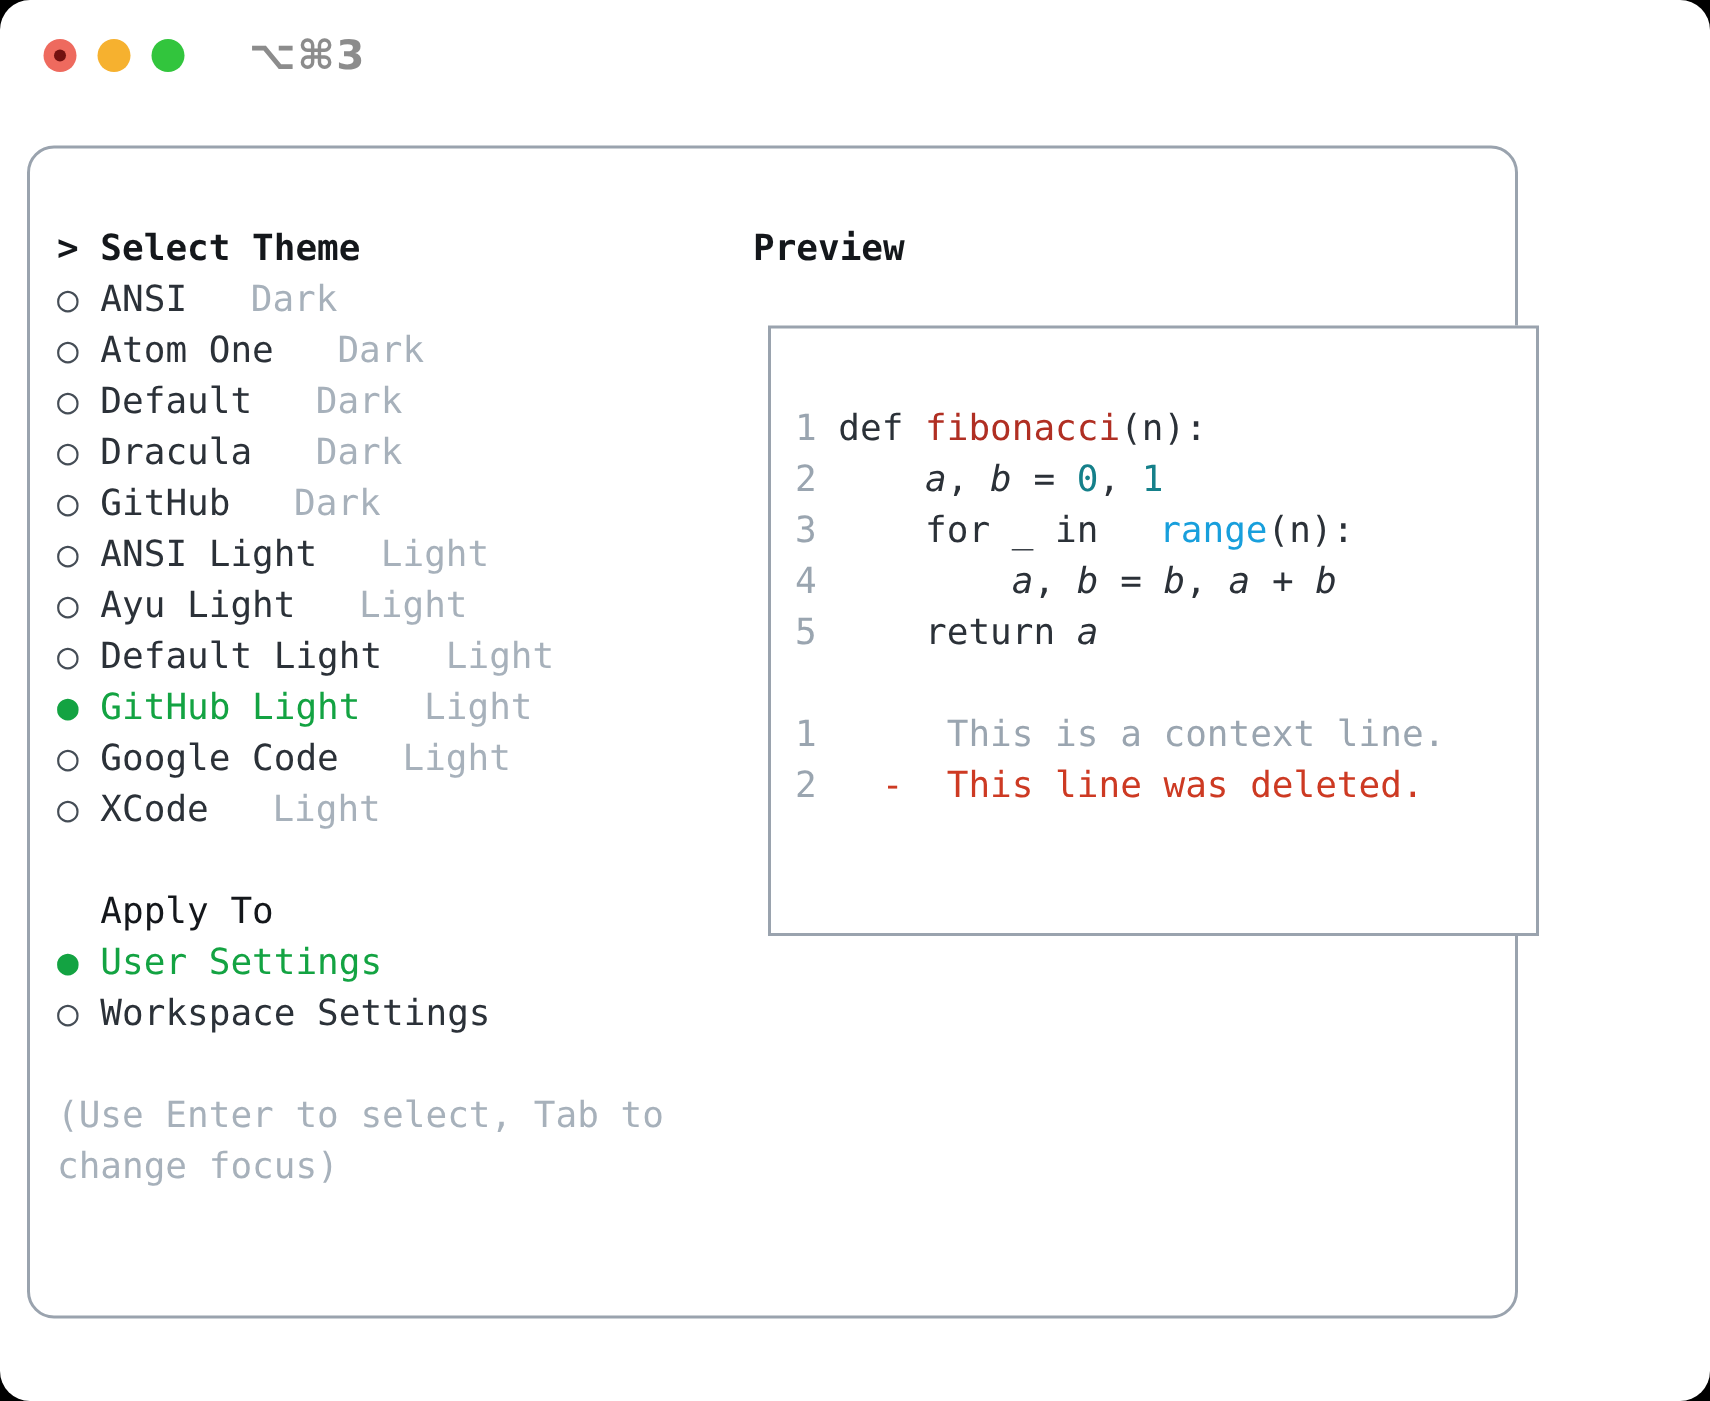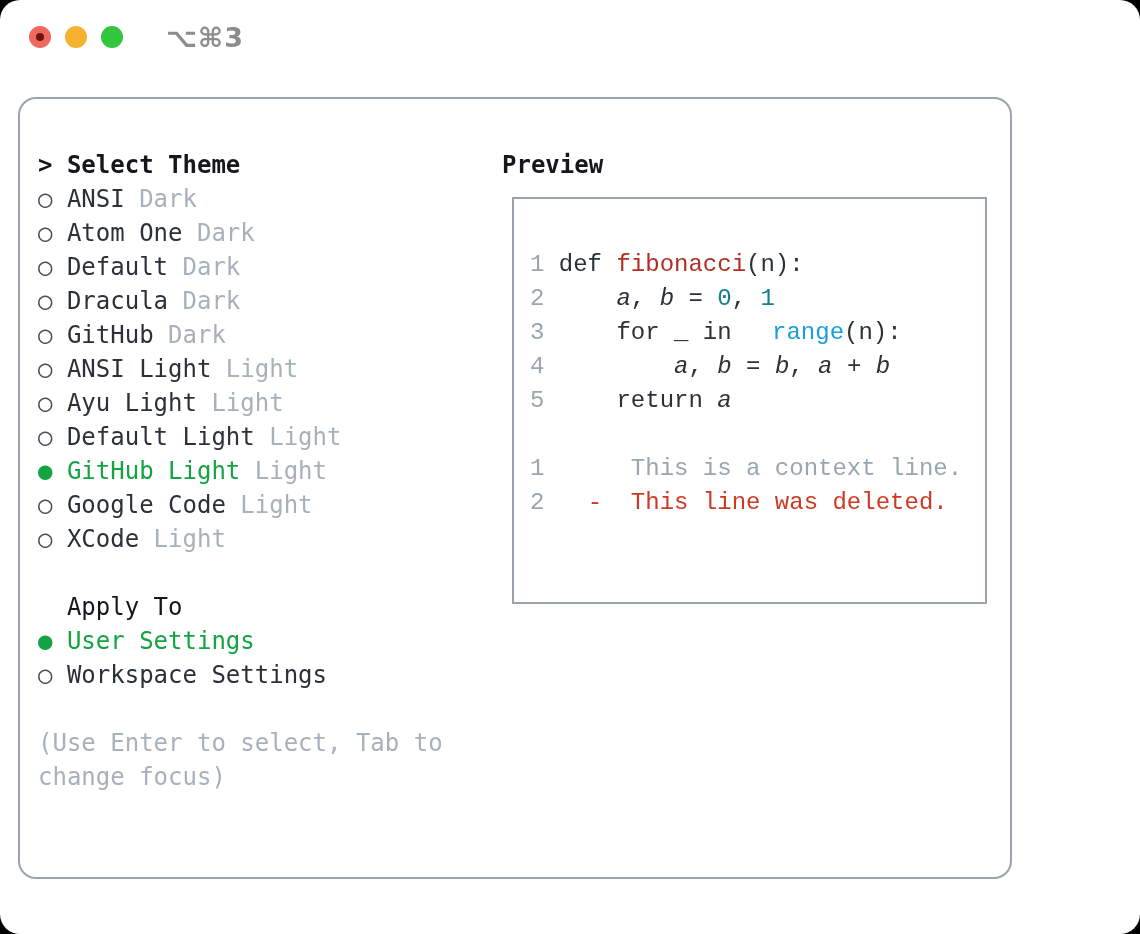--- a/index.html
+++ b/index.html
@@ -32,34 +32,34 @@
   
   .panel{
     position:absolute;left:18px;top:97px;width:994px;height:782px;
     border:2px solid var(--border);border-radius:18px;background:#fff;
   }
   .row{font-size:24px;line-height:34px;white-space:pre;color:var(--dark);}
   .blank-row{height:34px;}
   
   .left-col{position:absolute;left:18px;top:49px;}
   .header-row{font-weight:bold;color:var(--header-dark);}
-  .theme-row .t-variant{color:var(--muted);}
+  .theme-row .t-variant{color:var(--muted);margin-left:28px;}
   .theme-row .bullet{color:#454d56;}
   .theme-row.selected .bullet{color:var(--accent-green);}
   .theme-row.selected .t-name{color:var(--accent-green);}
   .apply-header{padding-left:2ch;color:var(--header-dark);}
   .apply-row .bullet{color:#454d56;}
   .apply-row.selected .bullet{color:var(--accent-green);}
   .apply-row.selected .t-name{color:var(--accent-green);}
   .hint .row{color:var(--muted);}
   
   .preview-title{position:absolute;left:482px;top:49px;font-size:24px;line-height:34px;font-weight:bold;color:var(--header-dark);}
   .preview-box{
-    position:absolute;left:492px;top:98px;width:475px;height:407px;
-    border:2px solid var(--border);background:#fff;font-family:Liberation Mono, monospace;
+    position:absolute;left:492px;top:118px;width:514px;height:407px;
+    border:2px solid var(--border);background:#fff;
   }
   .preview-lines{position:absolute;left:16px;top:49px;}
   .code-row{font-size:24px;line-height:34px;white-space:pre;min-height:34px;}
   .tok-num{color:var(--num-gray);}
   .tok-code{color:var(--dark);}
   .tok-func{color:var(--func-red);}
   .tok-var{color:var(--dark);font-style:italic;}
   .tok-lit{color:var(--literal-teal);}
   .tok-builtin{color:var(--builtin-blue);margin-left:26px;}
   .tok-ctx{color:var(--num-gray);margin-top:12px;}

